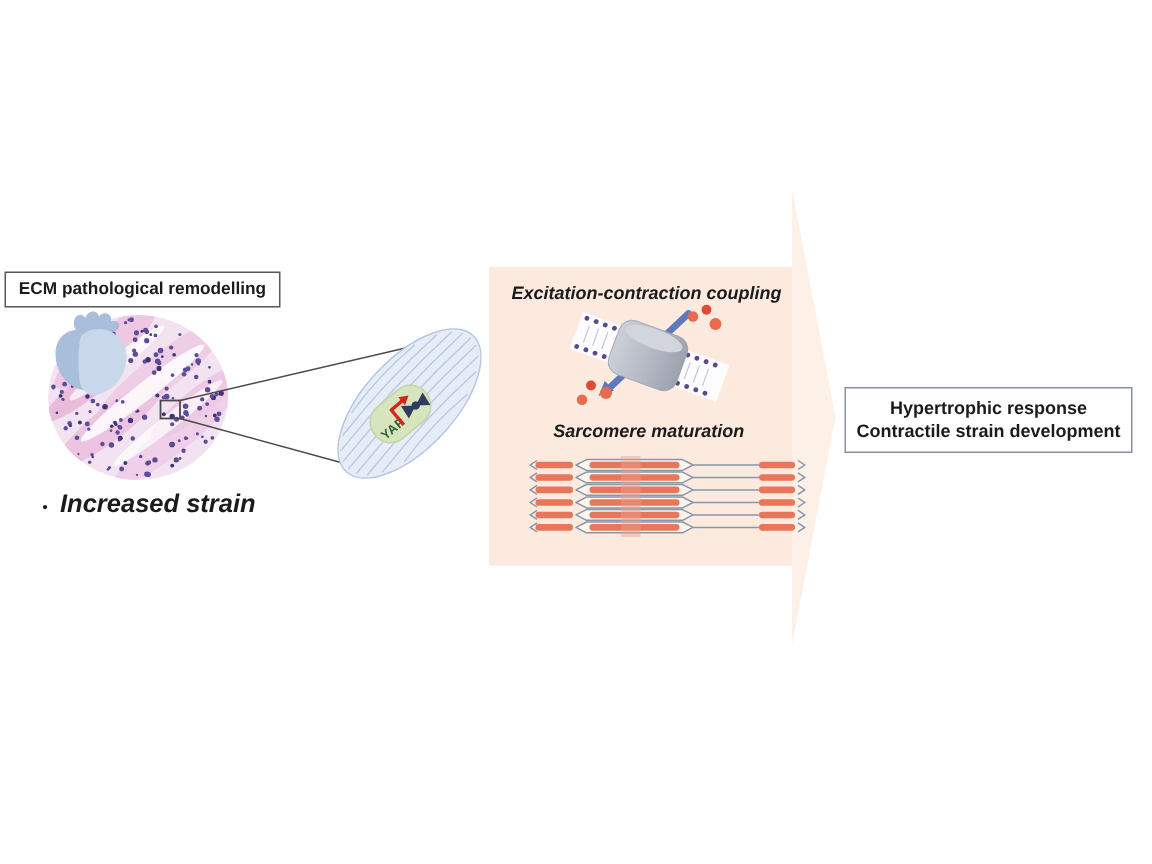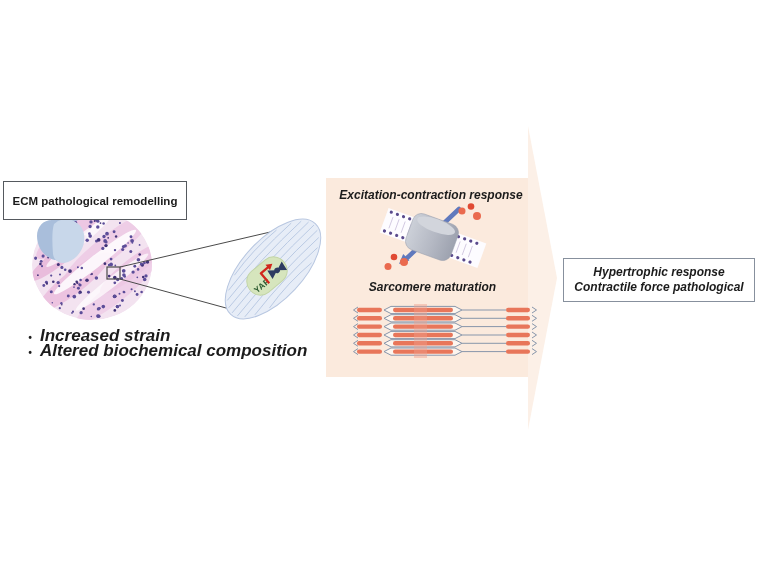--- a/index.html
+++ b/index.html
@@ -1,24 +1,24 @@
 <!DOCTYPE html>
 <html><head>
 <meta charset="utf-8">
 <style>
   html,body{margin:0;padding:0;background:#fff;}
   .canvas{position:relative;width:768px;height:576px;background:#ffffff;overflow:hidden;
           font-family:"Liberation Sans",sans-serif;color:#1b1b1b;}
   .canvas svg.art{position:absolute;left:0;top:0;}
   .label-box{position:absolute;display:flex;align-items:center;justify-content:center;
              background:#fff;box-sizing:border-box;text-align:center;}
-  .ecm-box{left:3px;top:181px;width:184px;height:39px;border:1.5px solid #55595e;
+  .ecm-box{left:3px;top:181px;width:184px;height:24px;border:1.5px solid #55595e;
            font-size:11.5px;font-weight:bold;}
   .outcome-box{left:563px;top:258px;width:192px;height:44px;border:1.5px solid #87909d;
-               flex-direction:column;font-size:12px;font-weight:bold;font-style:italic;line-height:15px;}
+               flex-direction:column;font-size:12px;font-weight:bold;line-height:15px;}
   .bullets{position:absolute;left:20px;top:329px;margin:0;padding:0;list-style:none;
            font-size:17px;font-weight:bold;font-style:italic;}
   .bullets li{display:flex;height:14.6px;align-items:center;}
   .bullets .b{width:20px;text-align:center;}
   .bullets .b::before{content:"\2022";font-size:10px;}
   .mid-title{position:absolute;text-align:center;font-size:12px;font-weight:bold;font-style:italic;}
   .coupling-title{left:330px;top:188px;width:202px;}
   .sarcomere-title{left:335px;top:280px;width:195px;}
 </style>
 </head>
@@ -380,26 +380,22 @@
 
   <div class="label-box ecm-box">
     <span>ECM pathological remodelling</span>
   </div>
 
   <ul class="bullets">
     <li>
         <span class="b"></span>
         <span>Increased strain</span>
       </li>
-    <li>
-        <span class="b"></span>
-        <span>Altered biochemical composition</span>
-      </li>
   </ul>
 
-  <div class="mid-title coupling-title">Excitation-contraction response</div>
+  <div class="mid-title coupling-title">Excitation-contraction coupling</div>
   <div class="mid-title sarcomere-title">Sarcomere maturation</div>
 
   <div class="label-box outcome-box">
     <span>Hypertrophic response</span>
-    <span>Contractile force pathological</span>
+    <span>Contractile strain development</span>
   </div>
 </div>
 
 </body></html>

